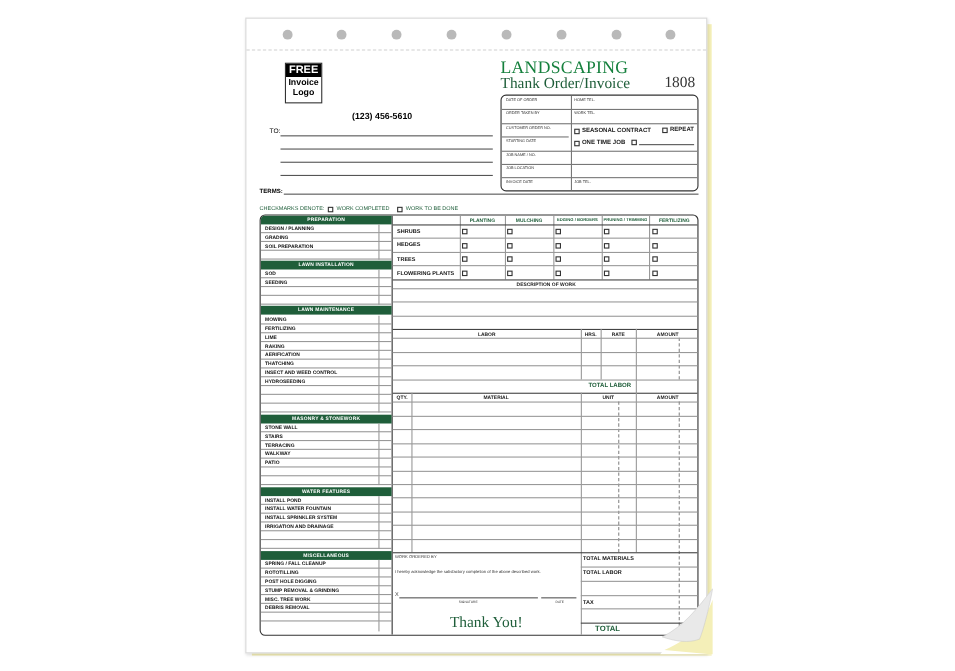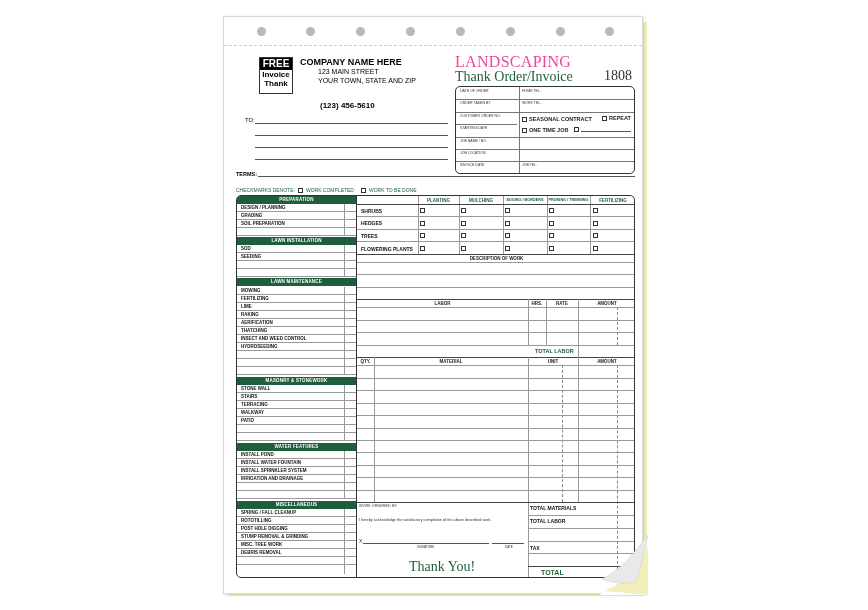--- a/index.html
+++ b/index.html
@@ -8,21 +8,21 @@
   .page { position: absolute; left: 223px; top: 16px; width: 420px; height: 578px; background: #fff; border: 1px solid #d8d8d8; box-shadow: 1px 1px 3px rgba(0,0,0,0.15); }
   .hole { position: absolute; top: 10px; width: 9px; height: 9px; border-radius: 50%; background: #b9b9b9; }
   .perf { position: absolute; left: 0; right: 0; top: 28px; border-top: 1px dashed #cfcfcf; }
   .logo { position: absolute; left: 35px; top: 40px; width: 34px; height: 37px; border: 1px solid #333; text-align: center; font-weight: bold; line-height: 1; }
   .logo .free { display: block; background: #000; color: #fff; font-size: 10px; padding: 1px 0; }
   .logo .std { display: block; font-size: 8px; color: #000; margin-top: 1px; }
   .company { position: absolute; left: 76px; top: 41px; font-size: 8px; color: #000; line-height: 9px; }
   .company .name { font-size: 9px; font-weight: bold; }
   .company .addr { padding-left: 18px; font-size: 7px; }
   .phone { position: absolute; left: 96px; top: 84px; font-size: 8px; font-weight: bold; }
-  .title1 { position: absolute; left: 231px; top: 36px; font-family: "Liberation Serif", serif; font-size: 16px; color: #ec4899; letter-spacing: 0.3px; }
+  .title1 { position: absolute; left: 231px; top: 36px; font-family: "Liberation Serif", serif; font-size: 16px; color: #15803d; letter-spacing: 0.3px; }
   .title2 { position: absolute; left: 231px; top: 52px; font-family: "Liberation Serif", serif; font-size: 14px; color: #1f5e3a; }
   .number { position: absolute; left: 380px; top: 51px; font-family: "Liberation Serif", serif; font-size: 14px; color: #333; }
   .order-box { position: absolute; left: 231px; top: 69px; width: 180px; height: 88px; border: 1px solid #333; border-radius: 5px; overflow: hidden; }
   .ob-row { position: absolute; left: 0; right: 0; border-top: 1px solid #777; }
   .ob-vline { position: absolute; left: 63px; border-left: 1px solid #777; }
   .tiny { position: absolute; font-size: 3.5px; color: #333; text-transform: uppercase; white-space: nowrap; }
   .small-lbl { position: absolute; font-size: 5.5px; font-weight: bold; color: #222; white-space: nowrap; display: flex; align-items: center; gap: 2px; }
   .cb { display: inline-block; width: 5px; height: 5px; border: 0.6px solid #333; background: #fff; vertical-align: middle; }
   .to-lbl { position: absolute; left: 21px; top: 100px; font-size: 6px; }
   .to-line { position: absolute; left: 31px; width: 193px; border-top: 1px solid #555; }
@@ -60,26 +60,21 @@
   <div class="hole" style="left:182px"></div>
   <div class="hole" style="left:232px"></div>
   <div class="hole" style="left:282px"></div>
   <div class="hole" style="left:332px"></div>
   <div class="hole" style="left:381px"></div>
   <div class="perf"></div>
 
   <div class="logo">
     <span class="free">FREE</span>
     <span class="std">Invoice</span>
-    <span class="std">Thank</span>
-  </div>
-  <div class="company">
-    <div class="name">COMPANY NAME HERE</div>
-    <div class="addr">123 MAIN STREET</div>
-    <div class="addr">YOUR TOWN, STATE AND ZIP</div>
+    <span class="std">Logo</span>
   </div>
   <div class="phone">(123) 456-5610</div>
 
   <div class="title1">LANDSCAPING</div>
   <div class="title2">Thank Order/Invoice</div>
   <div class="number">1808</div>
 
   <div class="order-box">
     <div class="ob-vline" style="top:0;height:74px"></div>
     <div class="tiny" style="left:4px;top:2px">DATE OF ORDER</div>

